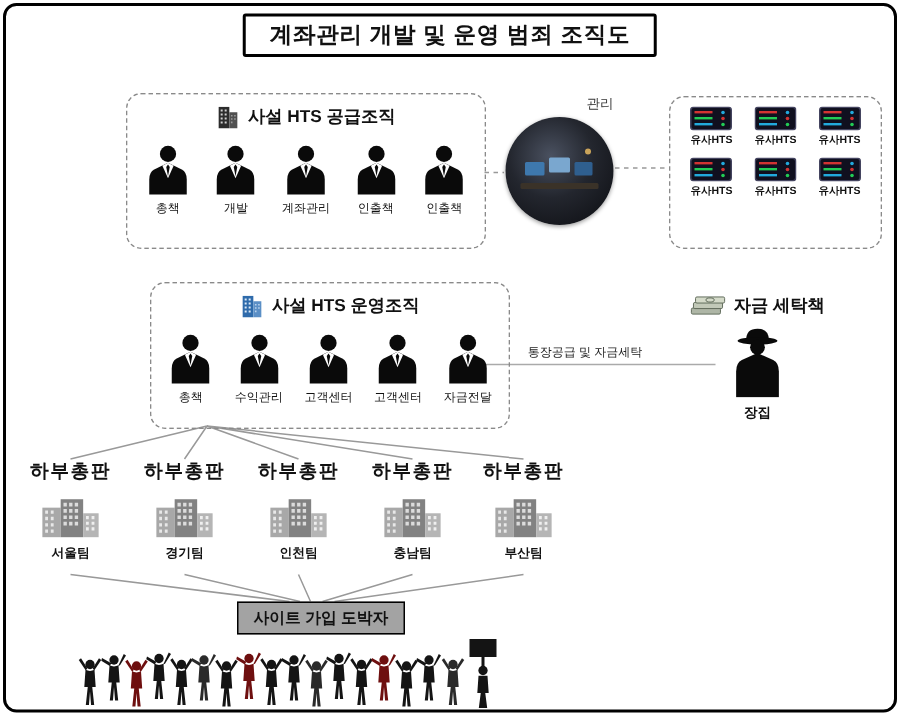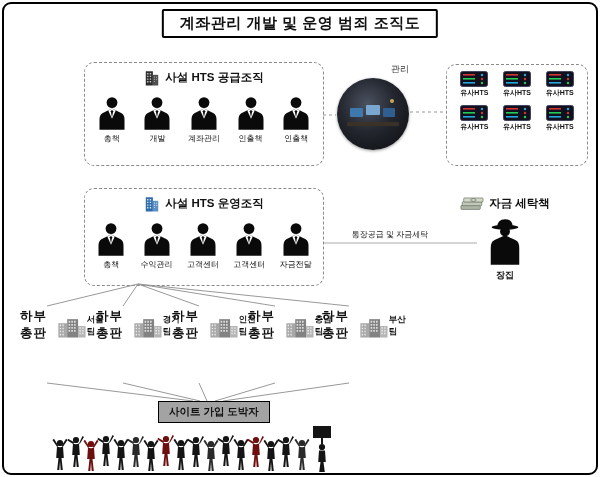--- a/index.html
+++ b/index.html
@@ -3,38 +3,38 @@
 <meta charset="utf-8">
 <style>
   html,body{margin:0;padding:0;background:#fff;}
   .stage{position:relative;width:600px;height:477px;font-family:"Liberation Sans","DejaVu Sans",sans-serif;color:#111;background:#fff;overflow:hidden;}
   .frame{position:absolute;left:2px;top:2px;right:2px;bottom:2px;border:2px solid #000;border-radius:9px;background:#fff;}
   .title-box{position:absolute;top:9px;left:50%;transform:translateX(-50%);border:2px solid #000;padding:3px 16px;font-size:15px;font-weight:bold;white-space:nowrap;background:#fff;border-radius:2px;letter-spacing:.5px;z-index:3;}
   .connectors{position:absolute;left:0;top:0;z-index:1;pointer-events:none;}
   .dashed-box{position:absolute;border:1px dashed #8a8a8a;border-radius:10px;z-index:2;background:transparent;}
   .box-supply{left:84px;top:62px;width:238px;height:102px;}
   .box-server{left:446px;top:64px;width:140px;height:100px;}
-  .box-operate{left:84px;top:188px;width:238px;height:96px;}
+  .box-operate{left:100px;top:188px;width:238px;height:96px;}
   .box-header{display:flex;justify-content:center;align-items:center;gap:5px;margin-top:6px;font-weight:bold;font-size:11.5px;white-space:nowrap;}
   .members{display:flex;justify-content:space-around;margin-top:9px;padding:0 4px;}
   .member{display:flex;flex-direction:column;align-items:center;}
   .member svg{width:30px;height:36px;display:block;}
   .member-label{font-size:8px;font-weight:normal;margin-top:2px;white-space:nowrap;}
   .server-grid{display:grid;grid-template-columns:repeat(3,1fr);row-gap:7px;margin-top:6px;padding:0 6px;}
   .server-cell{display:flex;flex-direction:column;align-items:center;}
   .server-label{font-size:7px;font-weight:bold;margin-top:1px;white-space:nowrap;}
   .mgmt-label{position:absolute;left:337px;top:63px;width:72px;text-align:right;font-size:9px;color:#333;z-index:2;}
   .mgmt-circle{position:absolute;left:337px;top:78px;width:72px;height:72px;border-radius:50%;background:radial-gradient(circle at 42% 36%,#4a5160 0%,#23262e 45%,#0b0c10 100%);z-index:2;overflow:hidden;box-shadow:0 1px 3px rgba(0,0,0,.4);}
   .monitor{position:absolute;border-radius:1px;}
   .connection-label{position:absolute;left:330px;top:229px;width:120px;text-align:center;font-size:8px;color:#222;z-index:2;white-space:nowrap;}
   .laundering-header{position:absolute;left:440px;top:196px;width:130px;display:flex;justify-content:center;align-items:center;gap:5px;font-size:11.5px;font-weight:bold;z-index:2;white-space:nowrap;}
   .launderer{position:absolute;left:470px;top:217px;width:70px;display:flex;flex-direction:column;align-items:center;z-index:2;}
   .launderer svg{width:38px;height:48px;display:block;}
   .launderer-name{font-size:9px;font-weight:bold;margin-top:4px;}
-  .dist{position:absolute;top:306px;width:84px;display:flex;flex-direction:row;align-items:center;z-index:2;padding-left:15px;}
+  .dist{position:absolute;top:306px;width:84px;display:flex;flex-direction:column;align-items:center;z-index:2;}
   .dist-label{font-size:12.5px;font-weight:bold;letter-spacing:1px;}
   .dist svg{width:44px;height:30px;margin-top:7px;display:block;}
   .dist-region{font-size:8.5px;font-weight:bold;margin-top:3px;}
   .d1{left:5px;} .d2{left:81px;} .d3{left:157px;} .d4{left:233px;} .d5{left:307px;}
   .gamblers-box{position:absolute;left:158px;top:401px;border:1.5px solid #000;background:#a3a3a3;padding:3px 10px;font-size:10.5px;font-weight:bold;white-space:nowrap;z-index:3;}
   .crowd{position:absolute;left:50px;top:425px;z-index:2;}
 </style>
 </head>
 <body>
 

